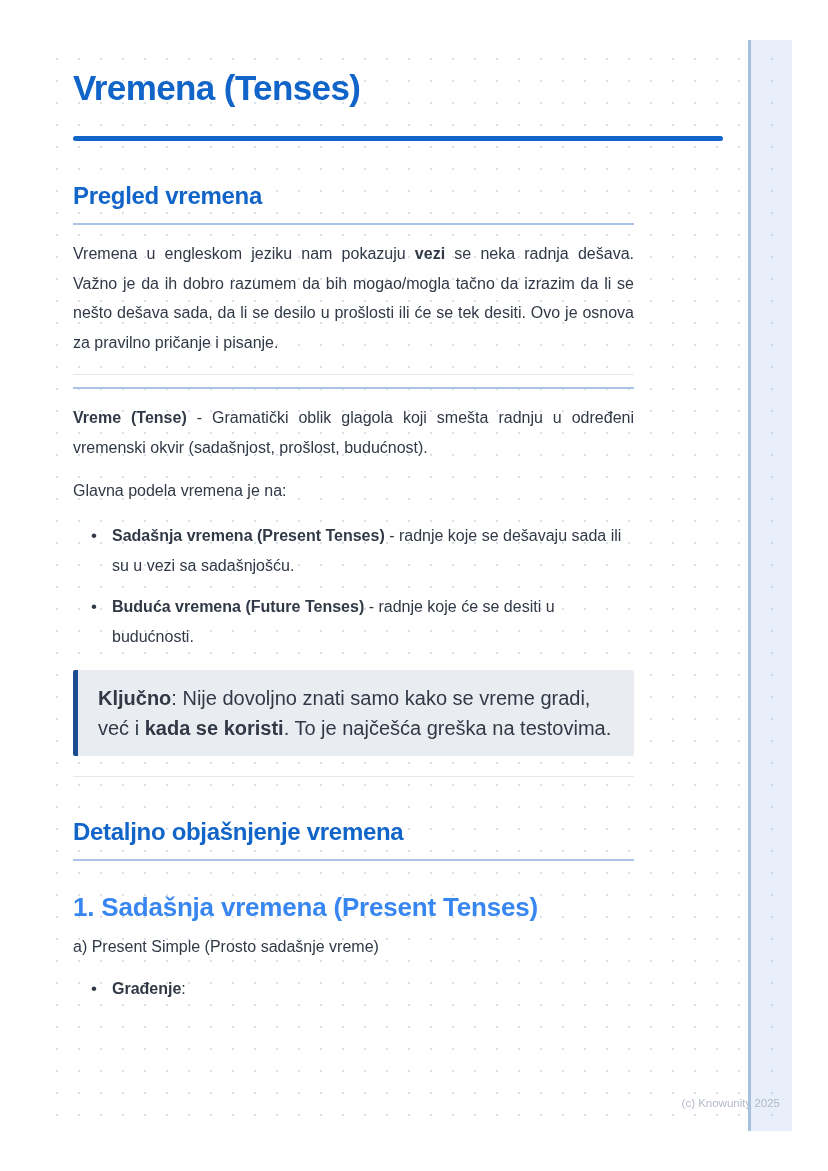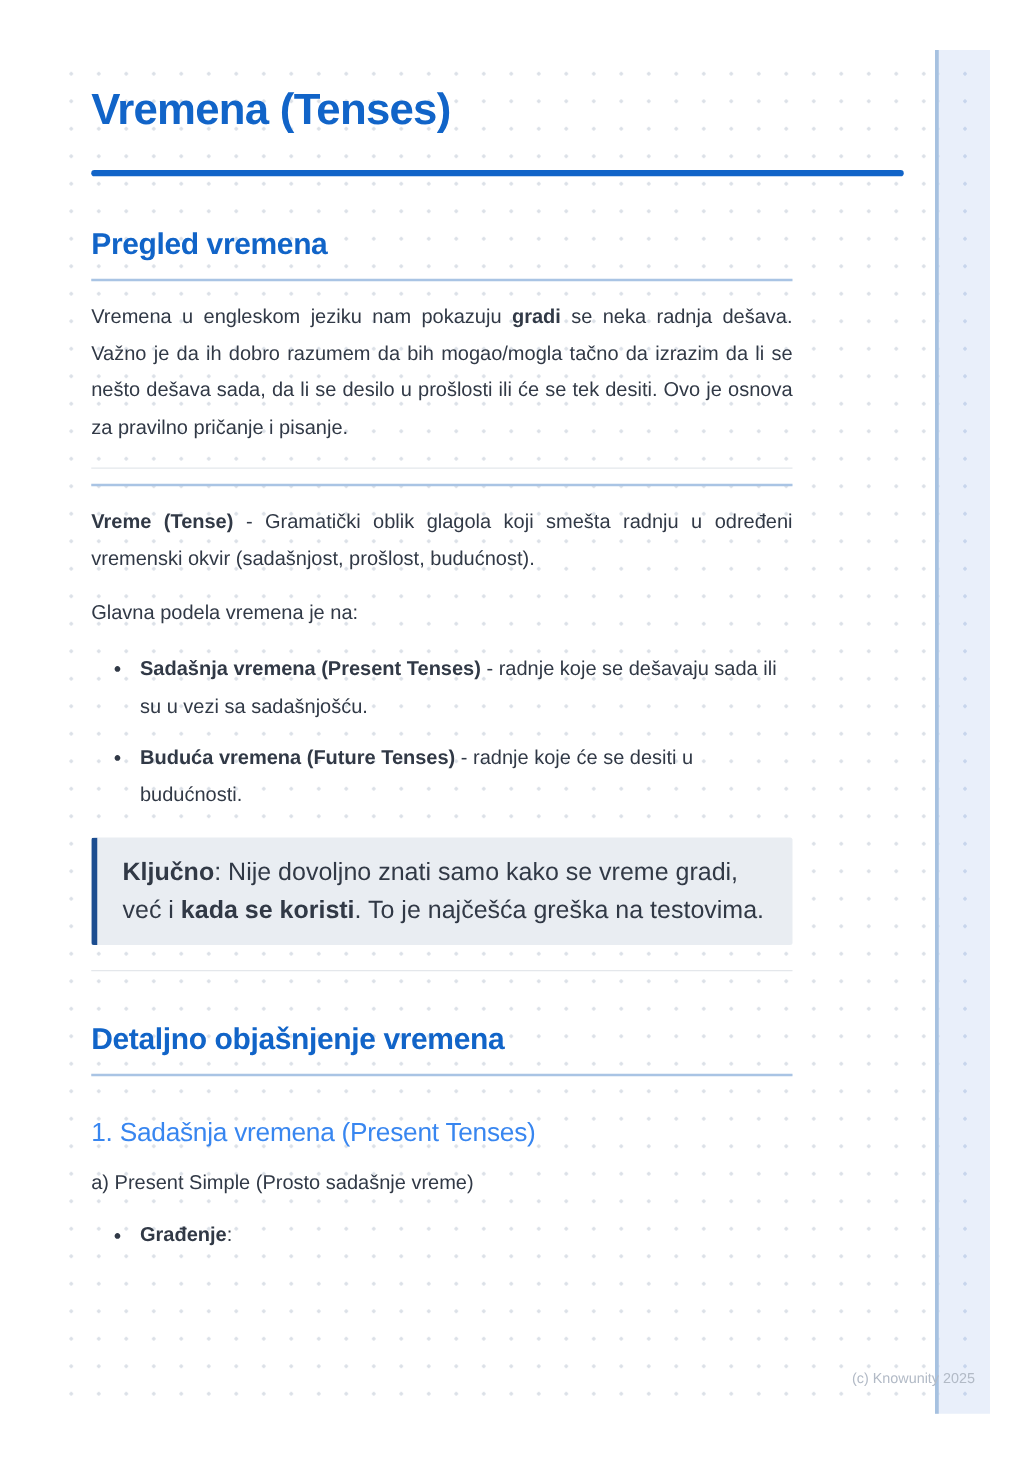--- a/index.html
+++ b/index.html
@@ -117,23 +117,23 @@
     width: 100%;
     background: var(--callout-bg, #e9edf2);
     border-left: 5px solid var(--callout-border, #1c4d90);
     border-radius: 2px;
     padding: 13px 20px;
     font-size: 20px;
     line-height: 30px;
   }
   h3.subsection-heading {
     margin: 32px 0 0 0;
-    font-size: 21px;
+    font-size: 26px;
     line-height: 28px;
-    font-weight: 400;
+    font-weight: 700;
     letter-spacing: -0.2px;
     color: var(--accent-light, #3886f0);
   }
   h4.subsubsection-heading {
     margin: 14px 0 0 0;
     font-size: 16px;
     line-height: 24px;
     font-weight: 400;
     color: var(--text, #313946);
   }
@@ -154,21 +154,21 @@
 <div class="page">
   <div class="margin-strip"></div>
 
   <div class="content">
 
     <h1 class="doc-title">Vremena (Tenses)</h1>
     <div class="title-rule"></div>
 
     <h2 class="section-heading">Pregled vremena</h2>
     <div class="h2-rule"></div>
-    <p class="body-text"><span>Vremena u engleskom jeziku nam pokazuju </span><b>gradi</b><span> se neka radnja dešava. Važno je da ih dobro razumem da bih mogao/mogla tačno da izrazim da li se nešto dešava sada, da li se desilo u prošlosti ili će se tek desiti. Ovo je osnova za pravilno pričanje i pisanje.</span></p>
+    <p class="body-text"><span>Vremena u engleskom jeziku nam pokazuju </span><b>vezi</b><span> se neka radnja dešava. Važno je da ih dobro razumem da bih mogao/mogla tačno da izrazim da li se nešto dešava sada, da li se desilo u prošlosti ili će se tek desiti. Ovo je osnova za pravilno pričanje i pisanje.</span></p>
 
     <div class="divider"></div>
 
     <div class="h2-rule"></div>
     <p class="body-text"><b>Vreme (Tense)</b><span> - Gramatički oblik glagola koji smešta radnju u određeni vremenski okvir (sadašnjost, prošlost, budućnost).</span></p>
     <p class="body-text no-justify">Glavna podela vremena je na:</p>
 
     <ul class="doc-list">
       <li><b>Sadašnja vremena (Present Tenses)</b><span> - radnje koje se dešavaju sada ili su u vezi sa sadašnjošću.</span></li>
       <li><b>Buduća vremena (Future Tenses)</b><span> - radnje koje će se desiti u budućnosti.</span></li>

